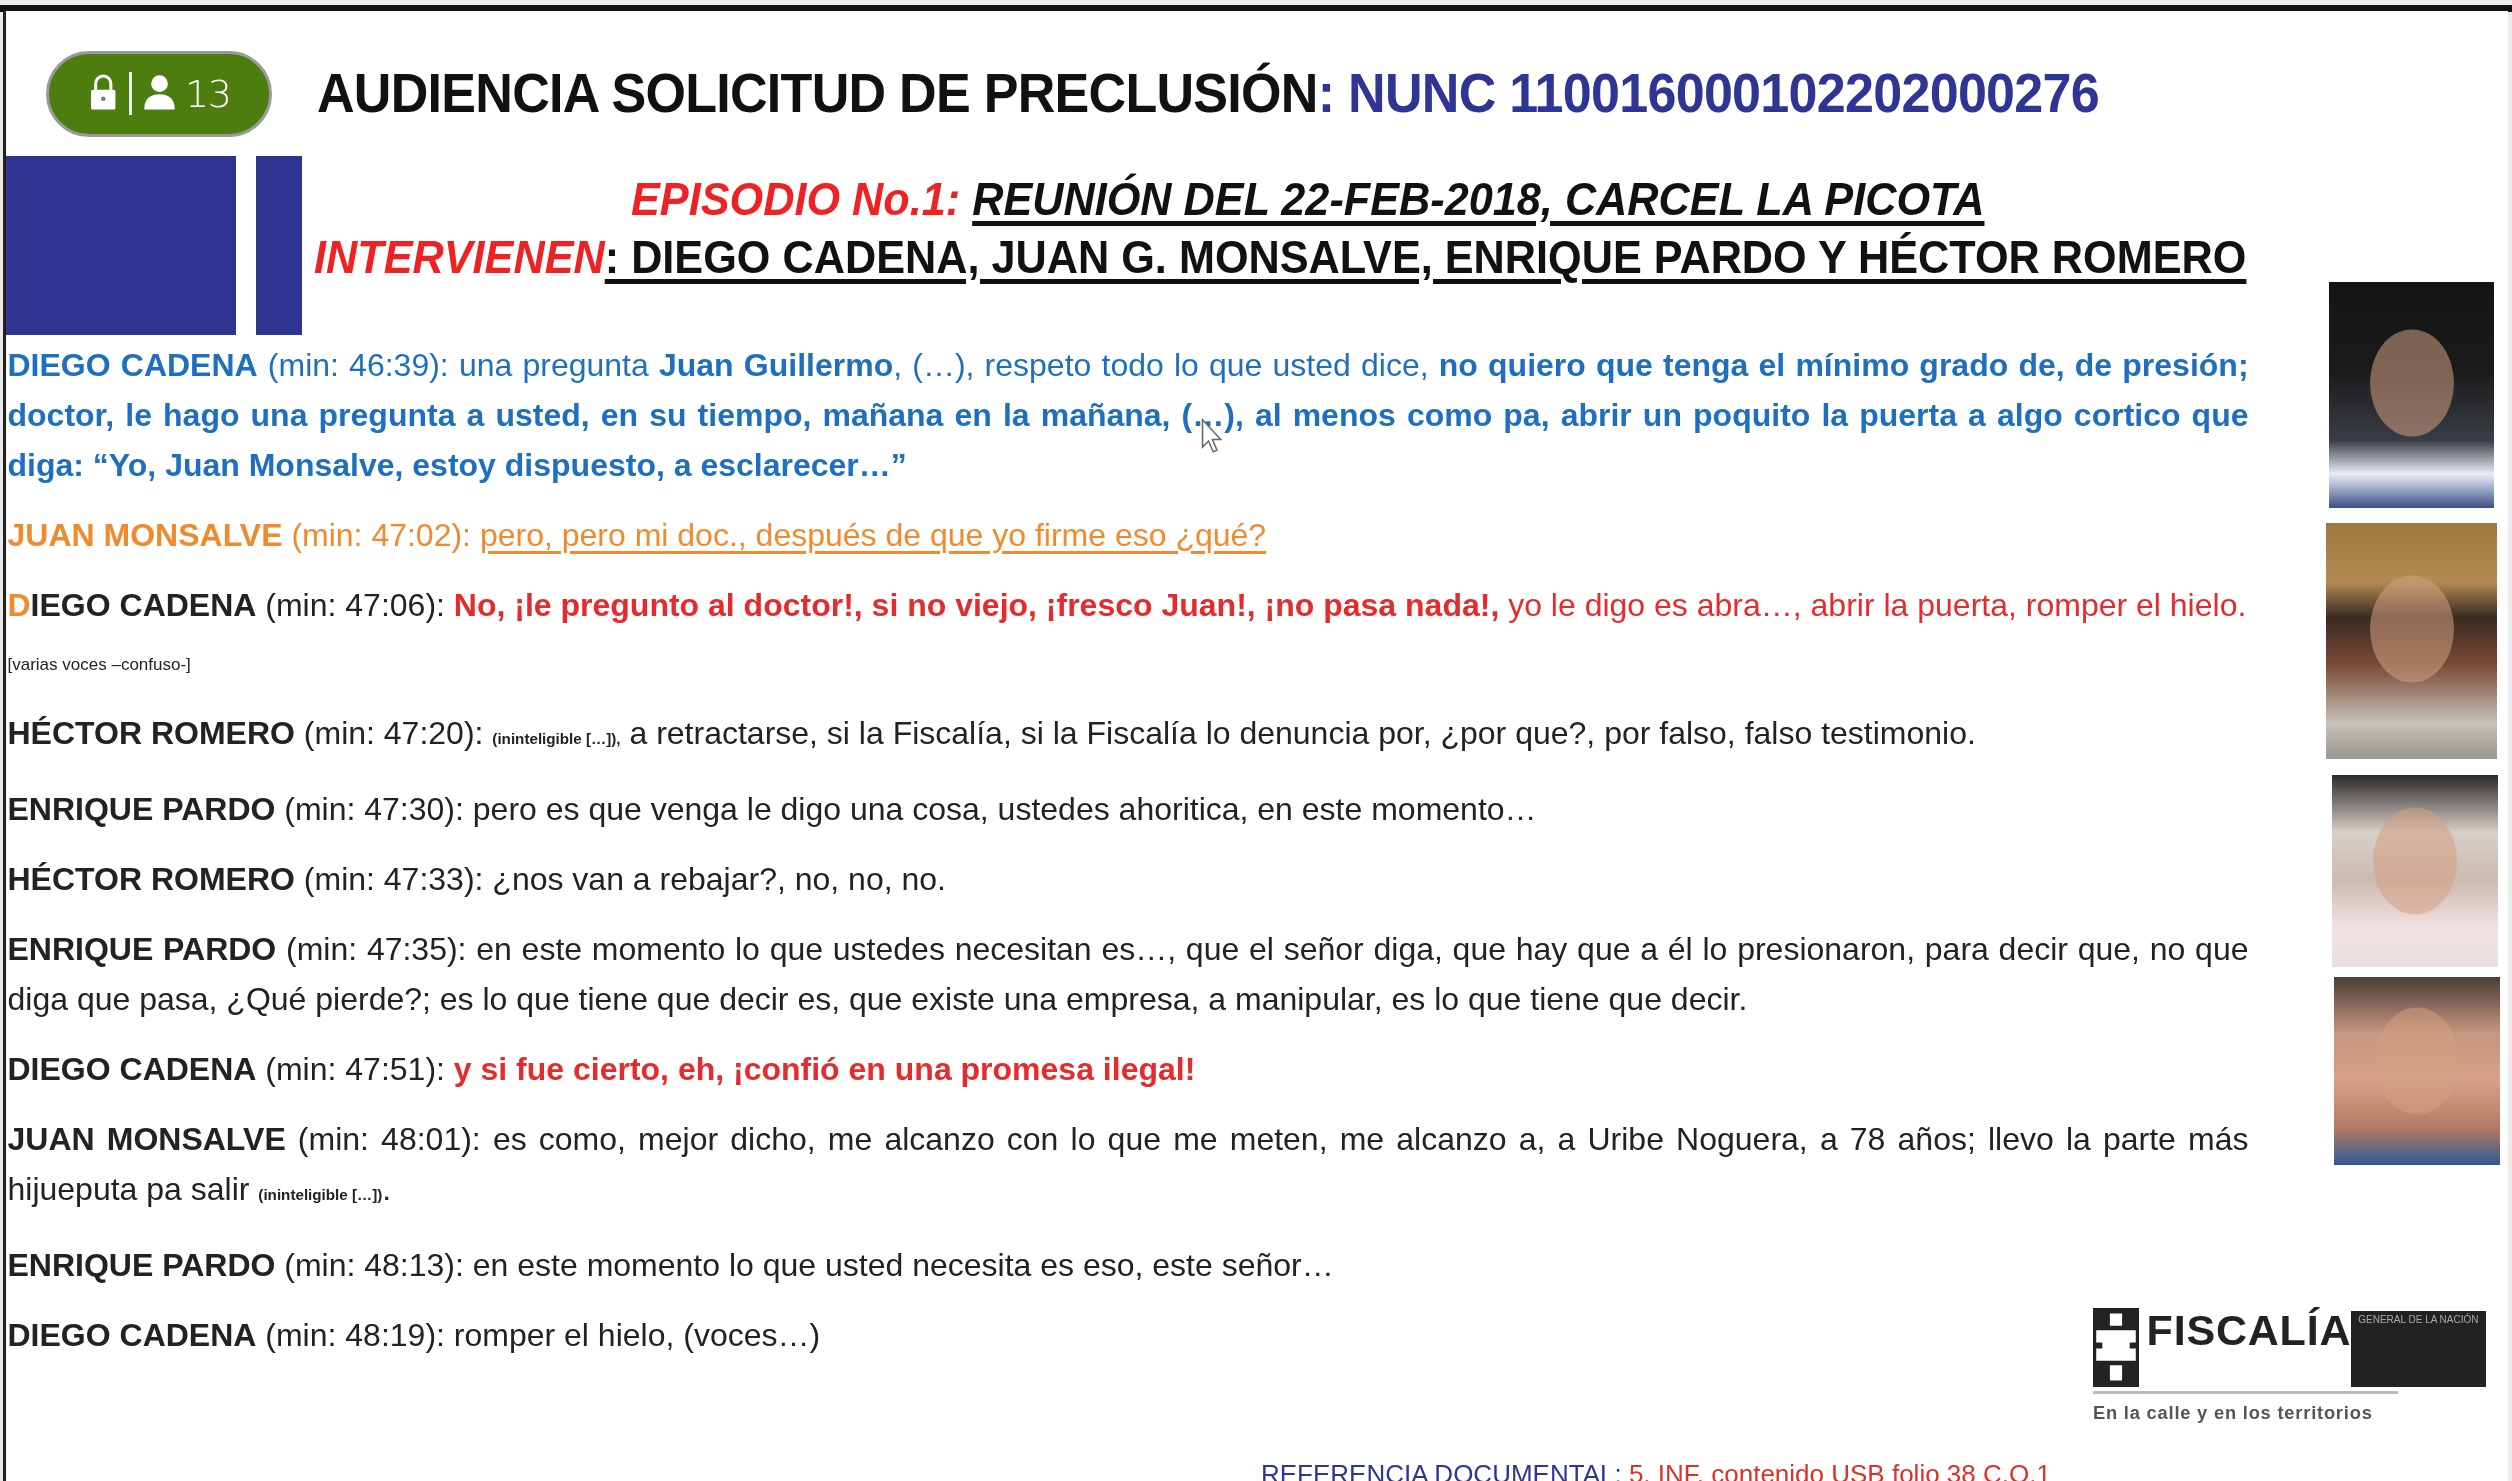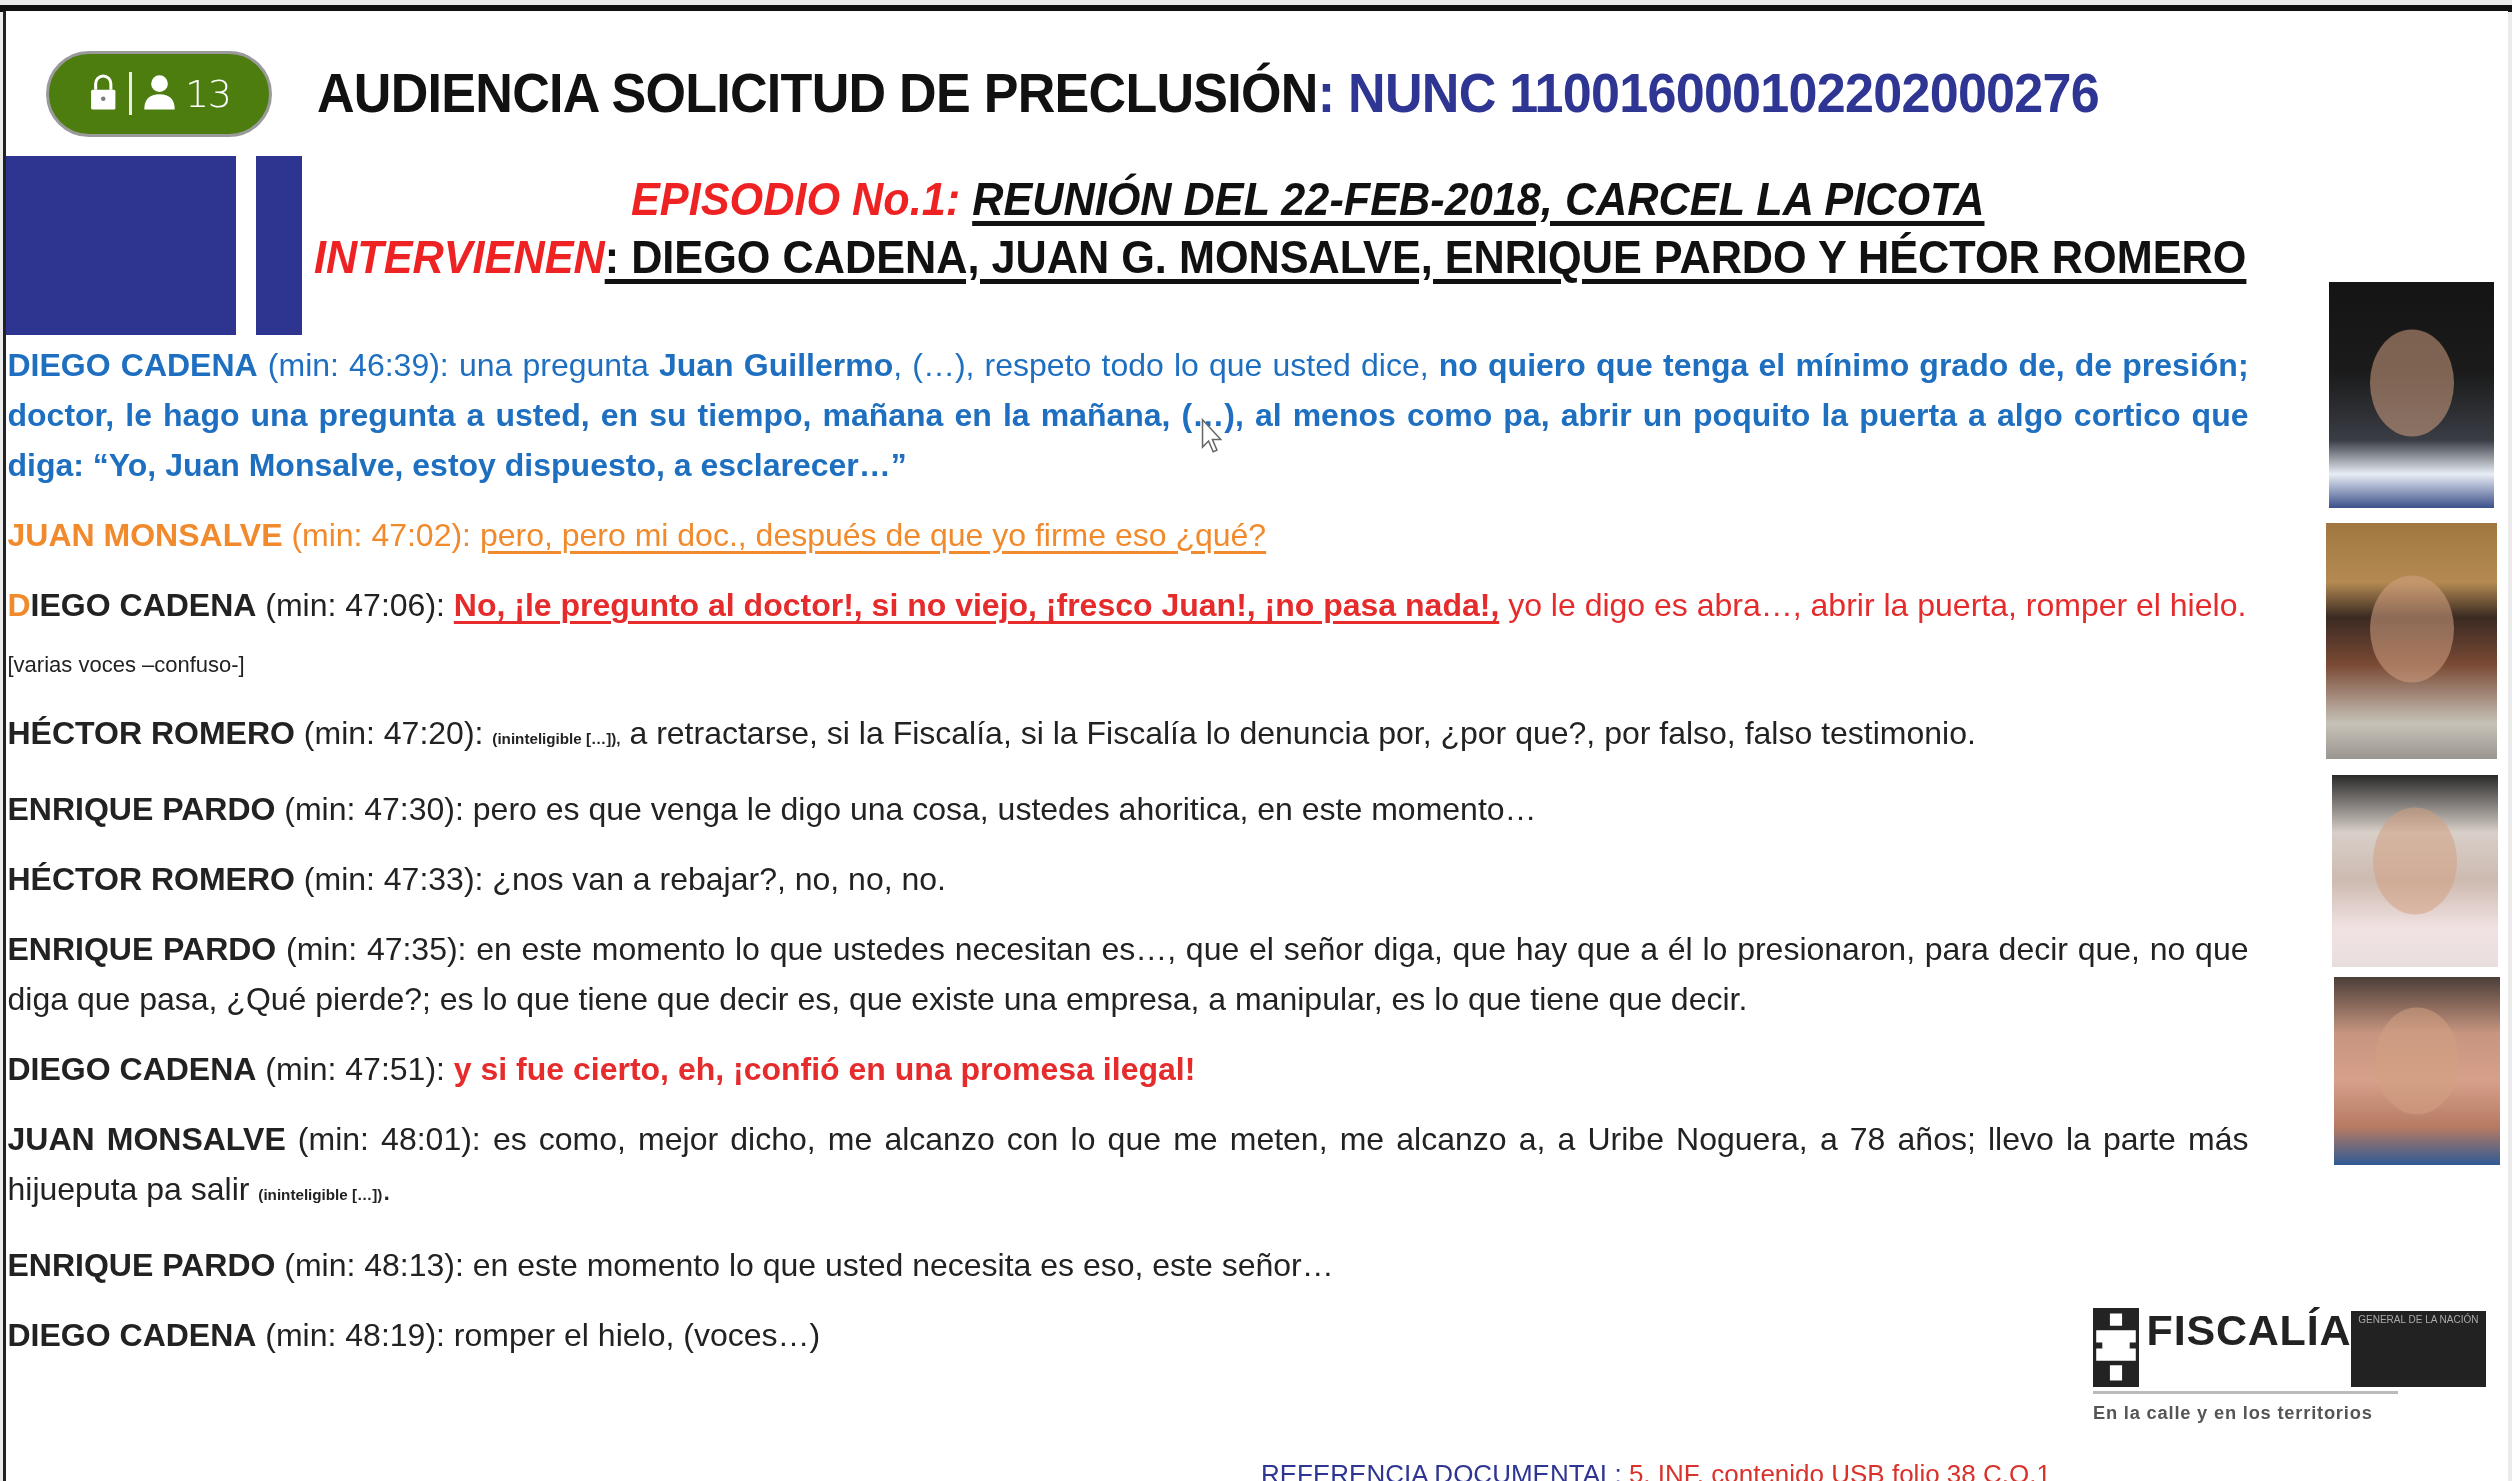--- a/index.html
+++ b/index.html
@@ -28,23 +28,23 @@
   .intervienen .u { color: #111; text-decoration: underline; text-decoration-thickness: 4.6px; text-underline-offset: 6.1px; }
 
   .transcript { position: absolute; left: 1.5px; top: 329px; width: 2241px; font-family: "Liberation Sans Narrow", "Liberation Sans", sans-serif; font-size: 32px; line-height: 50px; color: #222; }
   .entry { margin-bottom: 20px; text-align: justify; }
   .entry .speaker { font-weight: bold; }
   .entry .small { font-size: 15.2px; font-weight: bold; }
   .blue { color: #1f6fc0; }
   .blue b { font-weight: bold; }
   .orange { color: #f08a2c; }
   .redtxt { color: #e52b2b; }
-  .ul-red { text-decoration: underline; text-decoration-thickness: 3px; text-underline-offset: 4.6px; font-weight: bold; }
+  .ul-red { text-decoration-thickness: 3px; text-underline-offset: 4.6px; font-weight: bold; }
   .ul-orange { text-decoration: underline; text-decoration-thickness: 3px; text-underline-offset: 4.6px; }
-  .note { font-size: 22px; line-height: 30.5px; margin-bottom: 27.4px; }
+  .note { font-size: 17px; line-height: 30.5px; margin-bottom: 27.4px; }
 
   .cursor { position: absolute; left: 1195px; top: 407px; width: 21.3px; height: 37px; }
 
   .photo { position: absolute; overflow: hidden; }
   .photo-1 { left: 2323px; top: 271px; width: 165px; height: 226px; background: linear-gradient(180deg,#141414 0%,#1b1b1b 40%,#3a3d45 70%,#e8eef5 85%,#3b4f8a 100%); }
   .photo-2 { left: 2320px; top: 512px; width: 171px; height: 236px; background: linear-gradient(180deg,#a0783f 0%,#b48a52 25%,#3a2a22 40%,#7a4a35 60%,#c7c2b8 85%,#9a9690 100%); }
   .photo-3 { left: 2326px; top: 764px; width: 166px; height: 192px; background: linear-gradient(180deg,#2a2a2a 0%,#d8cfc8 30%,#cdbab0 55%,#f1e2e2 80%,#e9dede 100%); }
   .photo-4 { left: 2328px; top: 966px; width: 166px; height: 188px; background: linear-gradient(180deg,#4b3e38 0%,#c79580 30%,#d7a08a 55%,#b67a62 80%,#2f5a95 100%); }
   .face { position: absolute; left: 50%; top: 45%; width: 84px; height: 107px; border-radius: 50%; transform: translate(-50%,-50%); background: rgba(210,160,130,0.55); }
 

